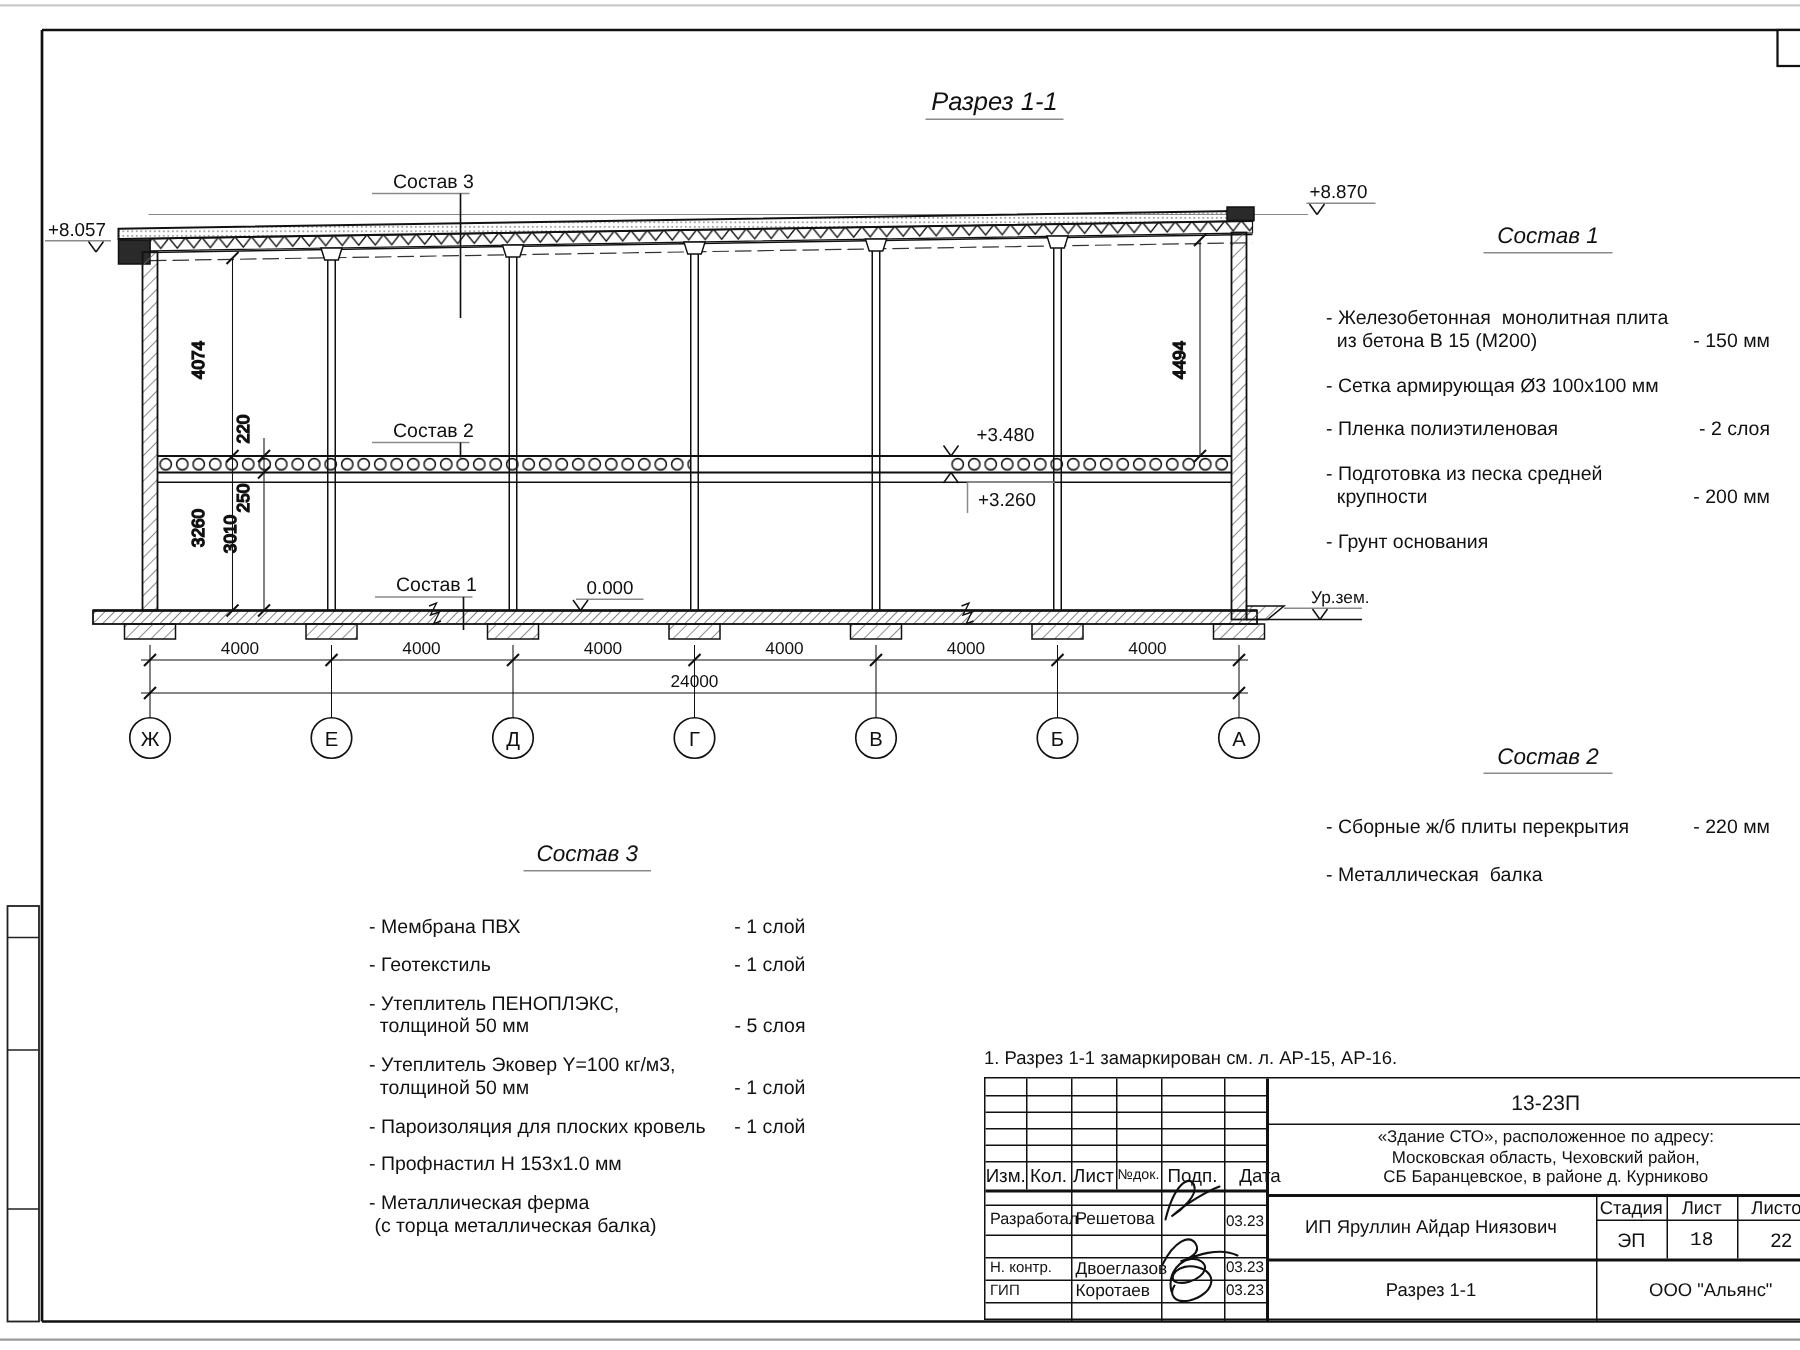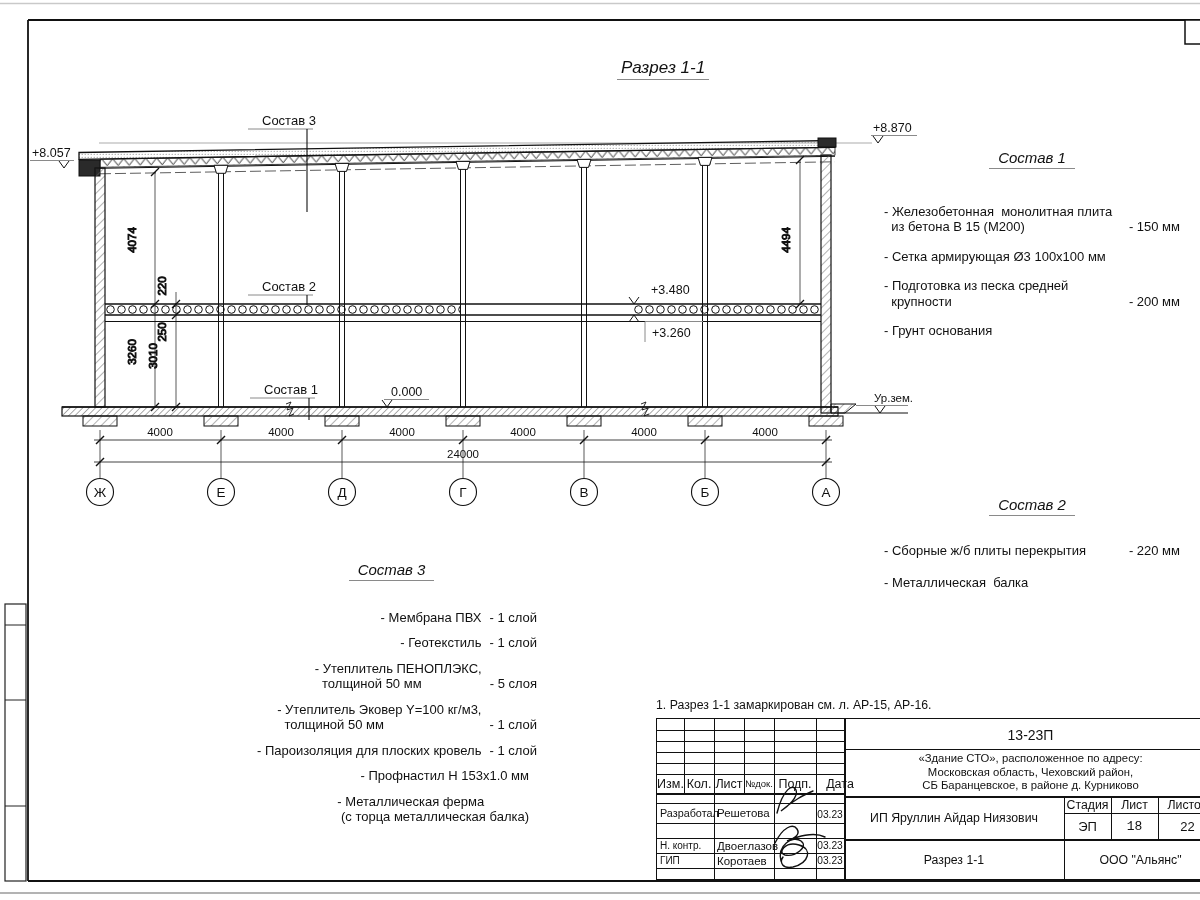--- a/index.html
+++ b/index.html
@@ -23,21 +23,21 @@
   .comp-item .t{white-space:pre-wrap;}
   .comp-item .v{white-space:nowrap;margin-left:8px;}
   .c1{left:884px;top:150px;width:296px;}
   .c1 .comp-title{margin-bottom:38px;}
   .c1 .comp-item{margin-bottom:14px;}
   .c2{left:884px;top:497px;width:296px;}
   .c2 .comp-title{margin-bottom:30px;}
   .c2 .comp-item{margin-bottom:17px;}
   .c3{left:246px;top:562px;width:291px;}
   .c3 .comp-title{margin-bottom:32px;}
-  .c3 .comp-item{margin-bottom:10px;justify-content:flex-end;}
+  .c3 .comp-item{margin-bottom:10px;}
   .note{left:656px;top:698px;font-size:12.3px;}
   
   .tb{left:656px;top:718px;width:560px;height:162px;border:1.6px solid #111;box-sizing:border-box;}
   .tb .vl,.tb .hl{position:absolute;background:#111;}
   .tb .vl{width:1px;}
   .tb .hl{height:1px;}
   .tb-cell{position:absolute;display:flex;align-items:center;justify-content:center;text-align:center;overflow:visible;}
   .tb-cell.left{justify-content:flex-start;text-align:left;}
   .sig-svg{position:absolute;left:110px;top:58px;overflow:visible;}
 </style>
@@ -254,20 +254,24 @@
     <div class="comp-item">
         <div class="t">- Железобетонная  монолитная плита
   из бетона В 15 (М200)</div>
         <div class="v">- 150 мм</div>
       </div>
     <div class="comp-item">
         <div class="t">- Сетка армирующая Ø3 100х100 мм</div>
         <div class="v"></div>
       </div>
     <div class="comp-item">
+        <div class="t">- Пленка полиэтиленовая</div>
+        <div class="v">-  2 слоя</div>
+      </div>
+    <div class="comp-item">
         <div class="t">- Подготовка из песка средней
   крупности</div>
         <div class="v">- 200 мм</div>
       </div>
     <div class="comp-item">
         <div class="t">- Грунт основания</div>
         <div class="v"></div>
       </div>
   </div>
 </div>

